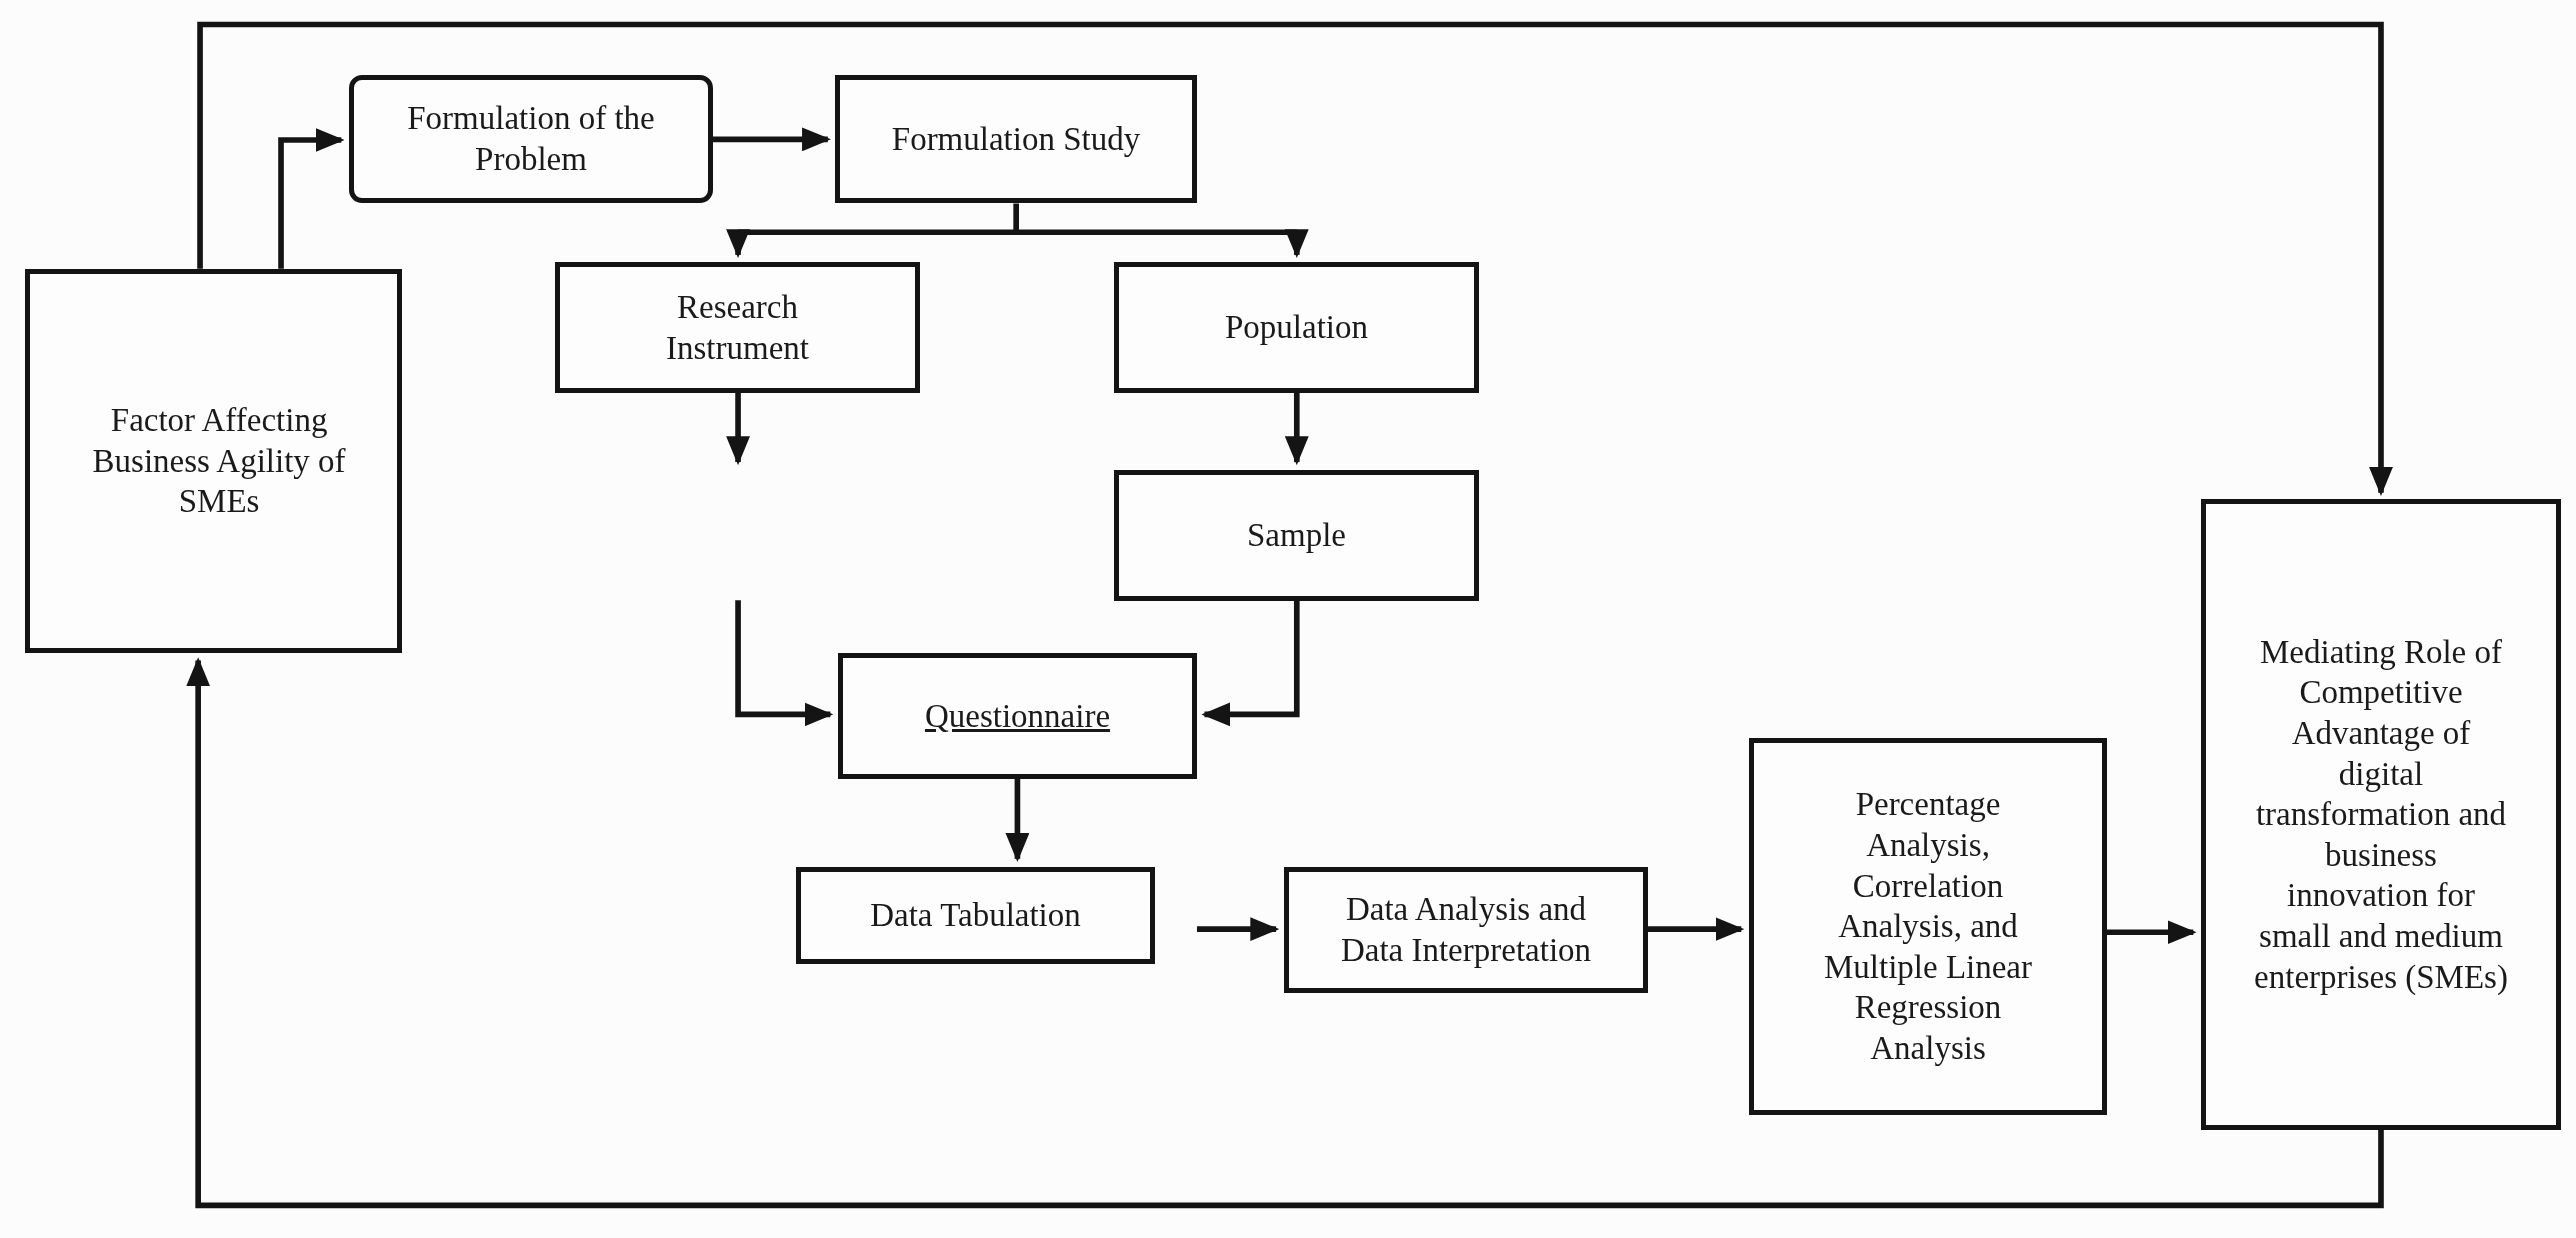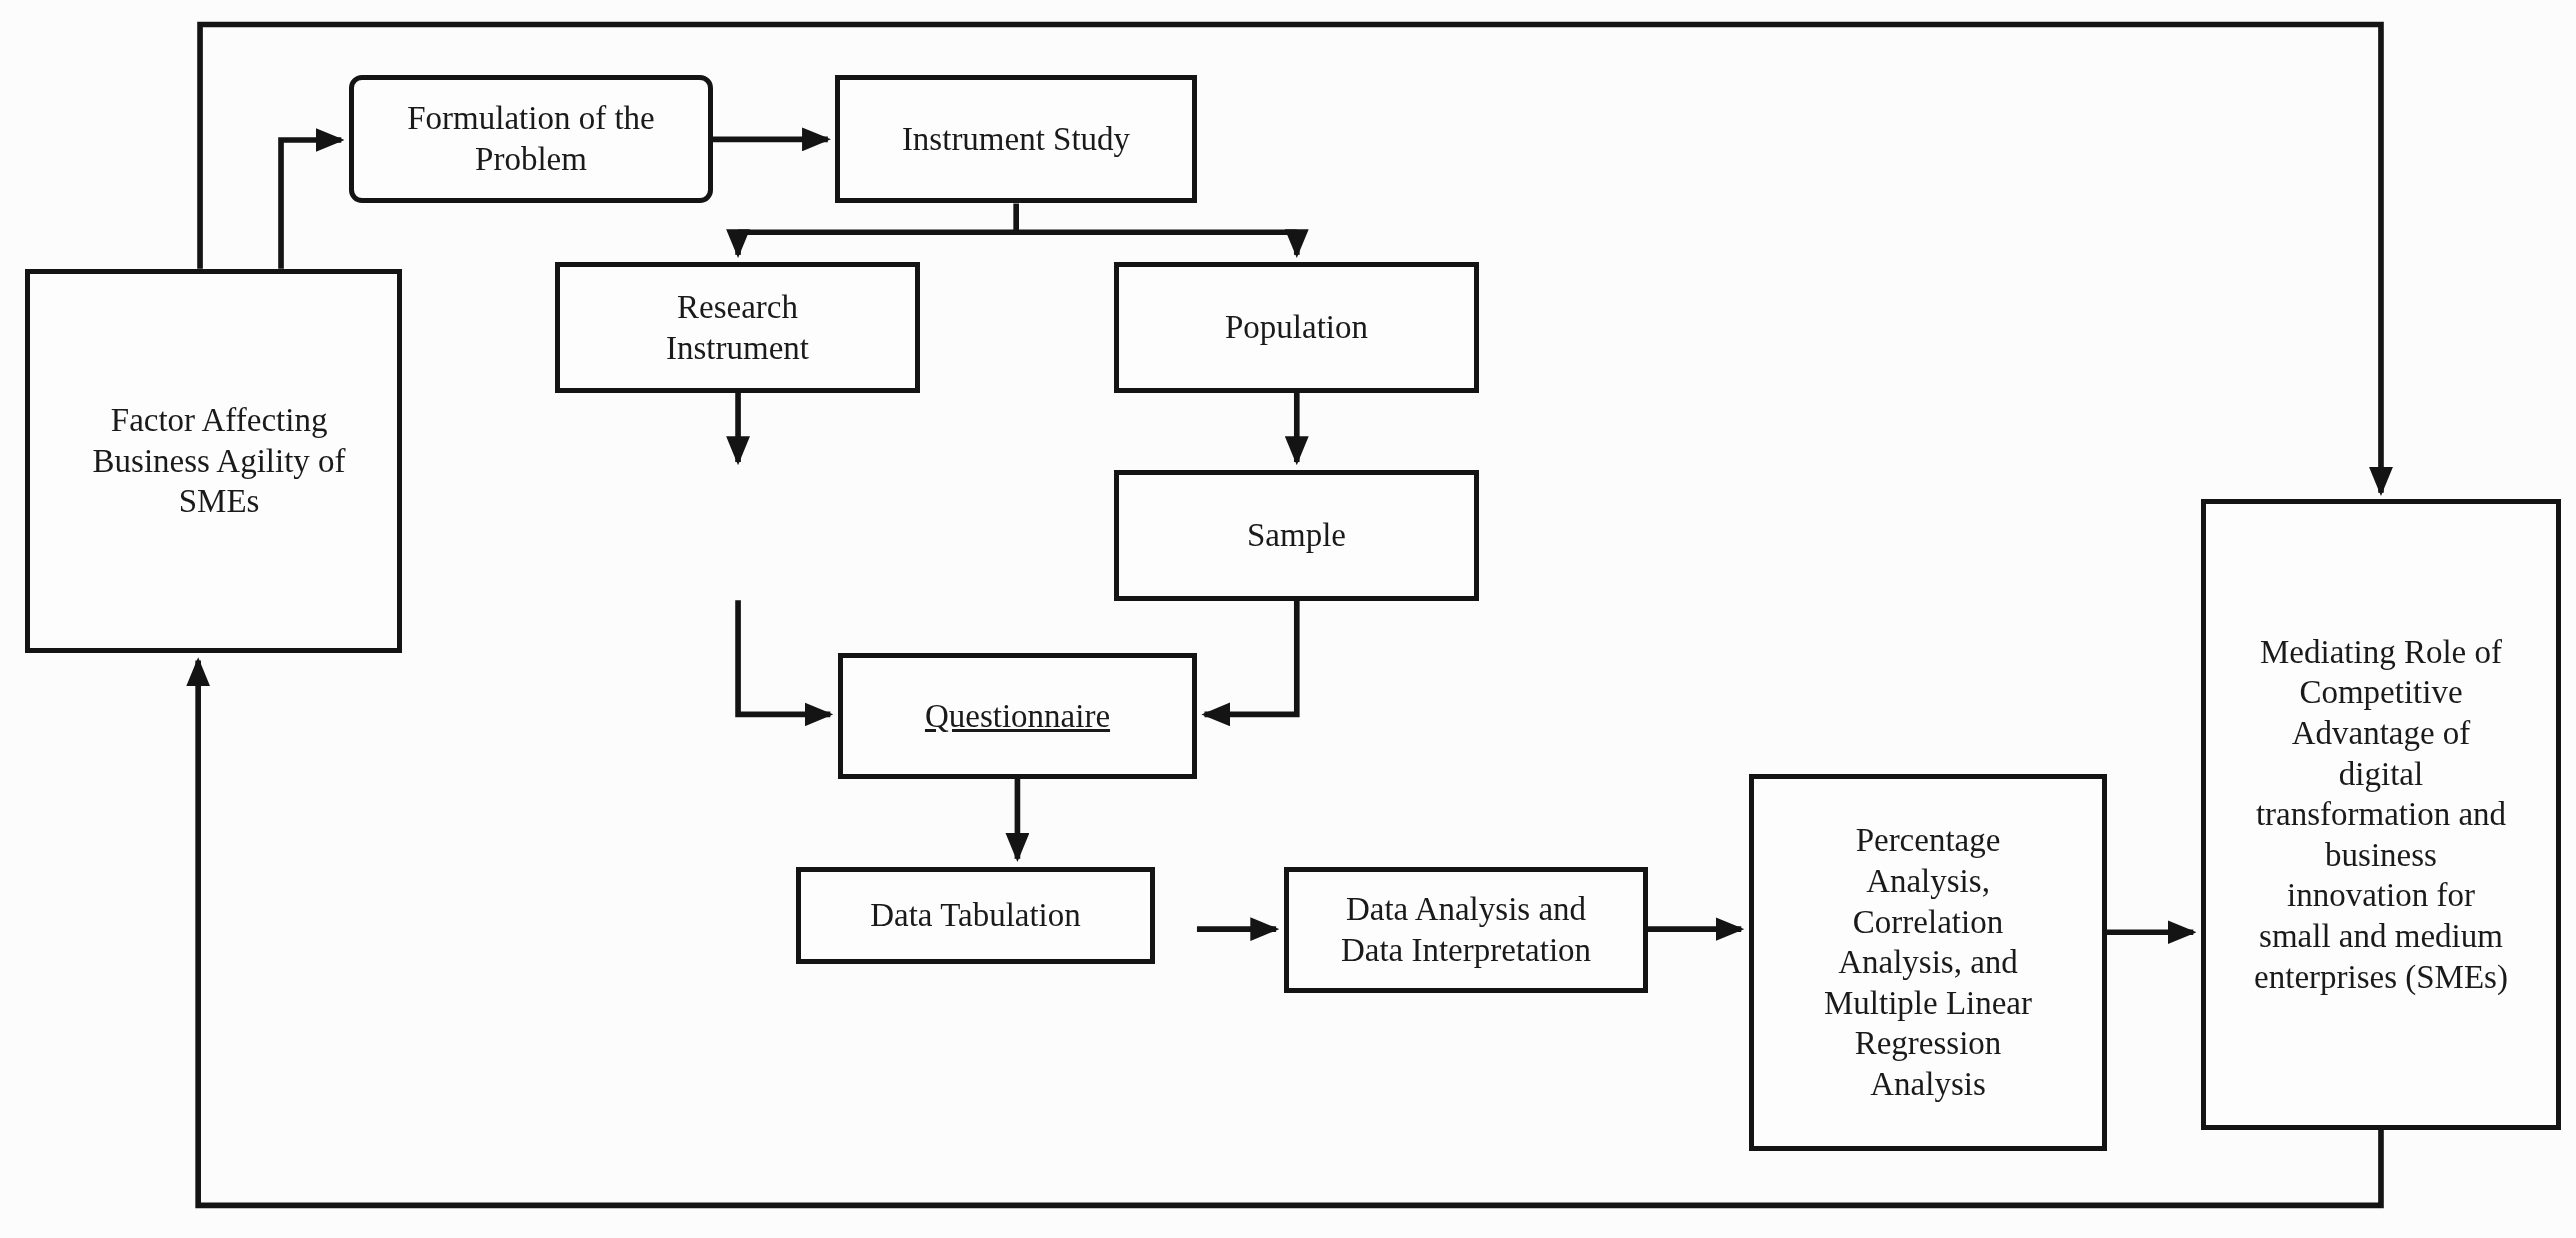--- a/index.html
+++ b/index.html
@@ -41,21 +41,21 @@
   .n-factor        { left:   25px; top:  269px; width:  377px; height:  384px; padding-left: 20px; }
   .n-formulation   { left:  349px; top:  75px; width:  364px; height:  128px; border-radius: 13px; }
   .n-theoretical   { left: 835px; top:  75px; width:  362px; height:  128px; }
   .n-research      { left:  555px; top:  262px; width:  365px; height:  131px; }
   .n-population    { left: 1114px; top:  262px; width:  365px; height:  131px; }
   .n-testing       { left:  555px; top:  470px; width:  365px; height:  131px; }
   .n-sample        { left: 1114px; top:  470px; width:  365px; height:  131px; }
   .n-questionnaire { left: 838px; top: 653px; width:  359px; height:  126px; text-decoration: underline; }
   .n-tabulation    { left: 796px; top: 867px; width:  359px; height:  97px; }
   .n-analysis      { left: 1284px; top: 867px; width:  364px; height:  126px; }
-  .n-statistical   { left: 1749px; top: 738px; width:  358px; height:  377px; margin-top: 36px; }
+  .n-statistical   { left: 1749px; top: 738px; width:  358px; height:  377px; }
   .n-mediating     { left: 2201px; top:  499px; width:  360px; height: 631px; }
 </style>
 </head>
 <body>
 
 <div class="canvas">
 
   <svg class="connectors" viewBox="0 0 4102 1972" xmlns="http://www.w3.org/2000/svg">
     <defs>
       <marker id="arrow" markerUnits="userSpaceOnUse" markerWidth="46" markerHeight="38" refX="41" refY="19" orient="auto">
@@ -89,21 +89,21 @@
     </g>
   </svg>
 
   <div class="node n-factor">Factor Affecting
 Business Agility of
 SMEs</div>
 
   <div class="node n-formulation">Formulation of the
 Problem</div>
 
-  <div class="node n-theoretical">Instrument Study</div>
+  <div class="node n-theoretical">Formulation Study</div>
 
   <div class="node n-research">Research
 Instrument</div>
 
   <div class="node n-population">Population</div>
 
 
   <div class="node n-sample">Sample</div>
 
   <div class="node n-questionnaire">Questionnaire</div>

